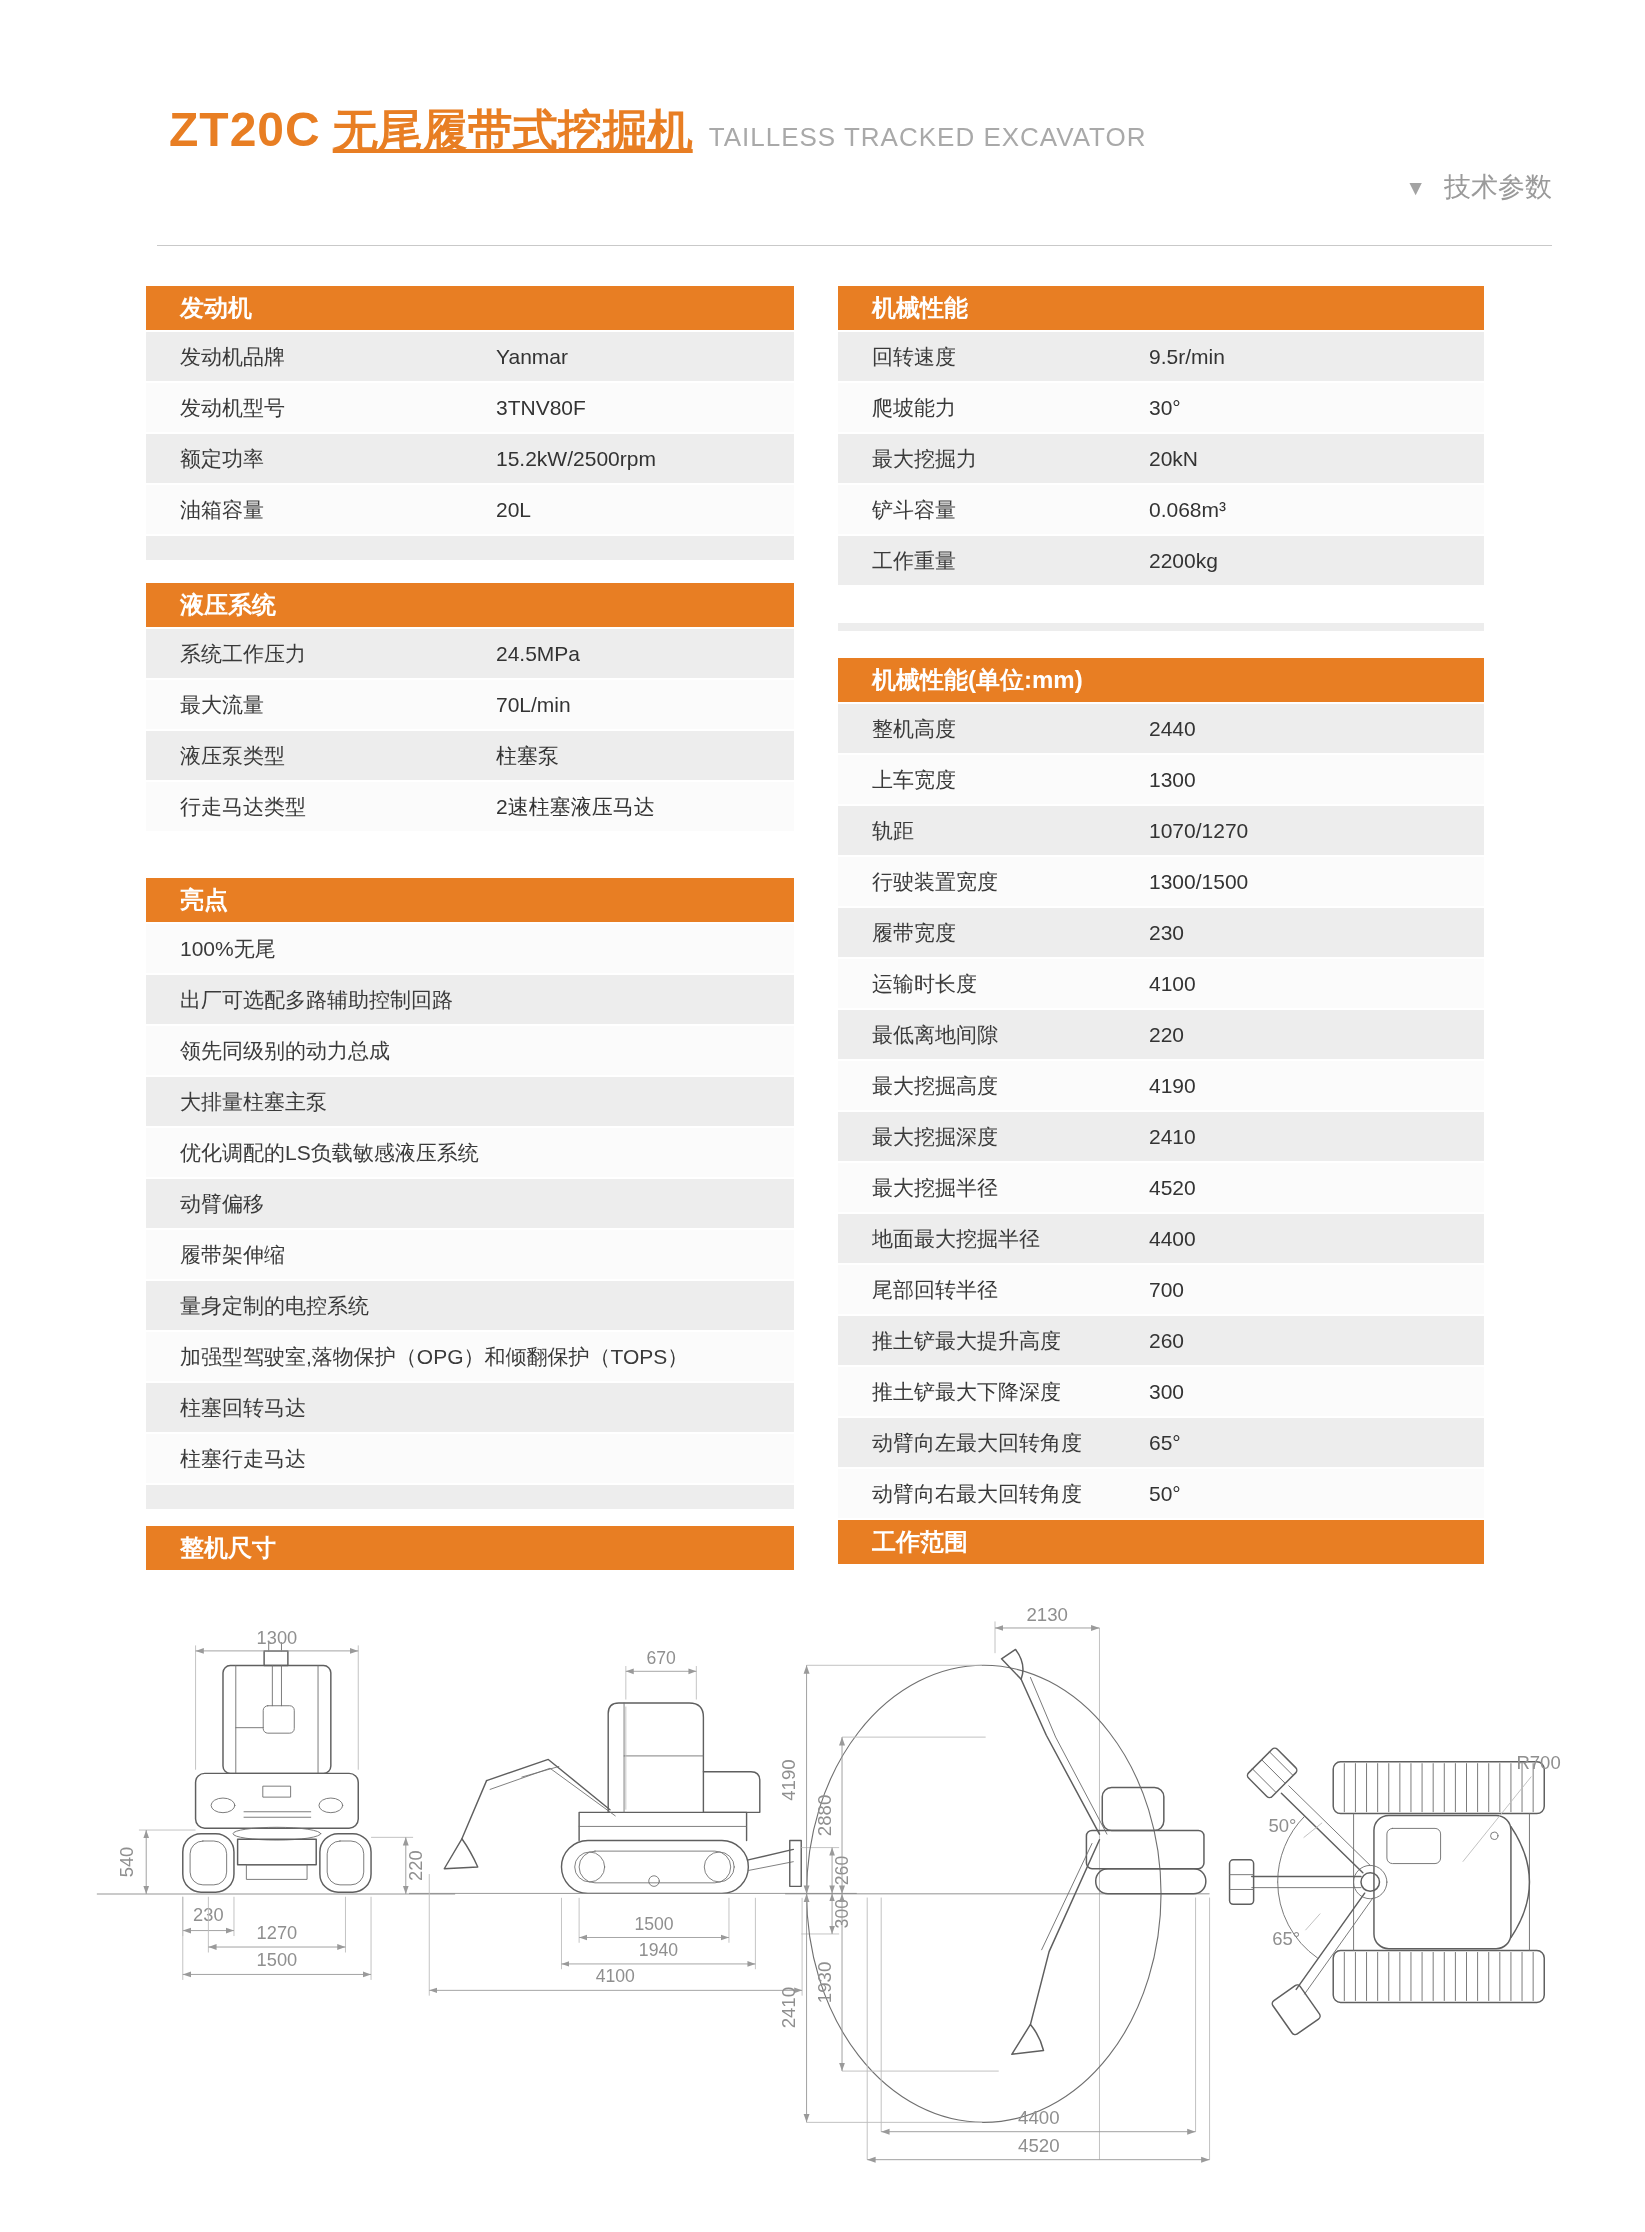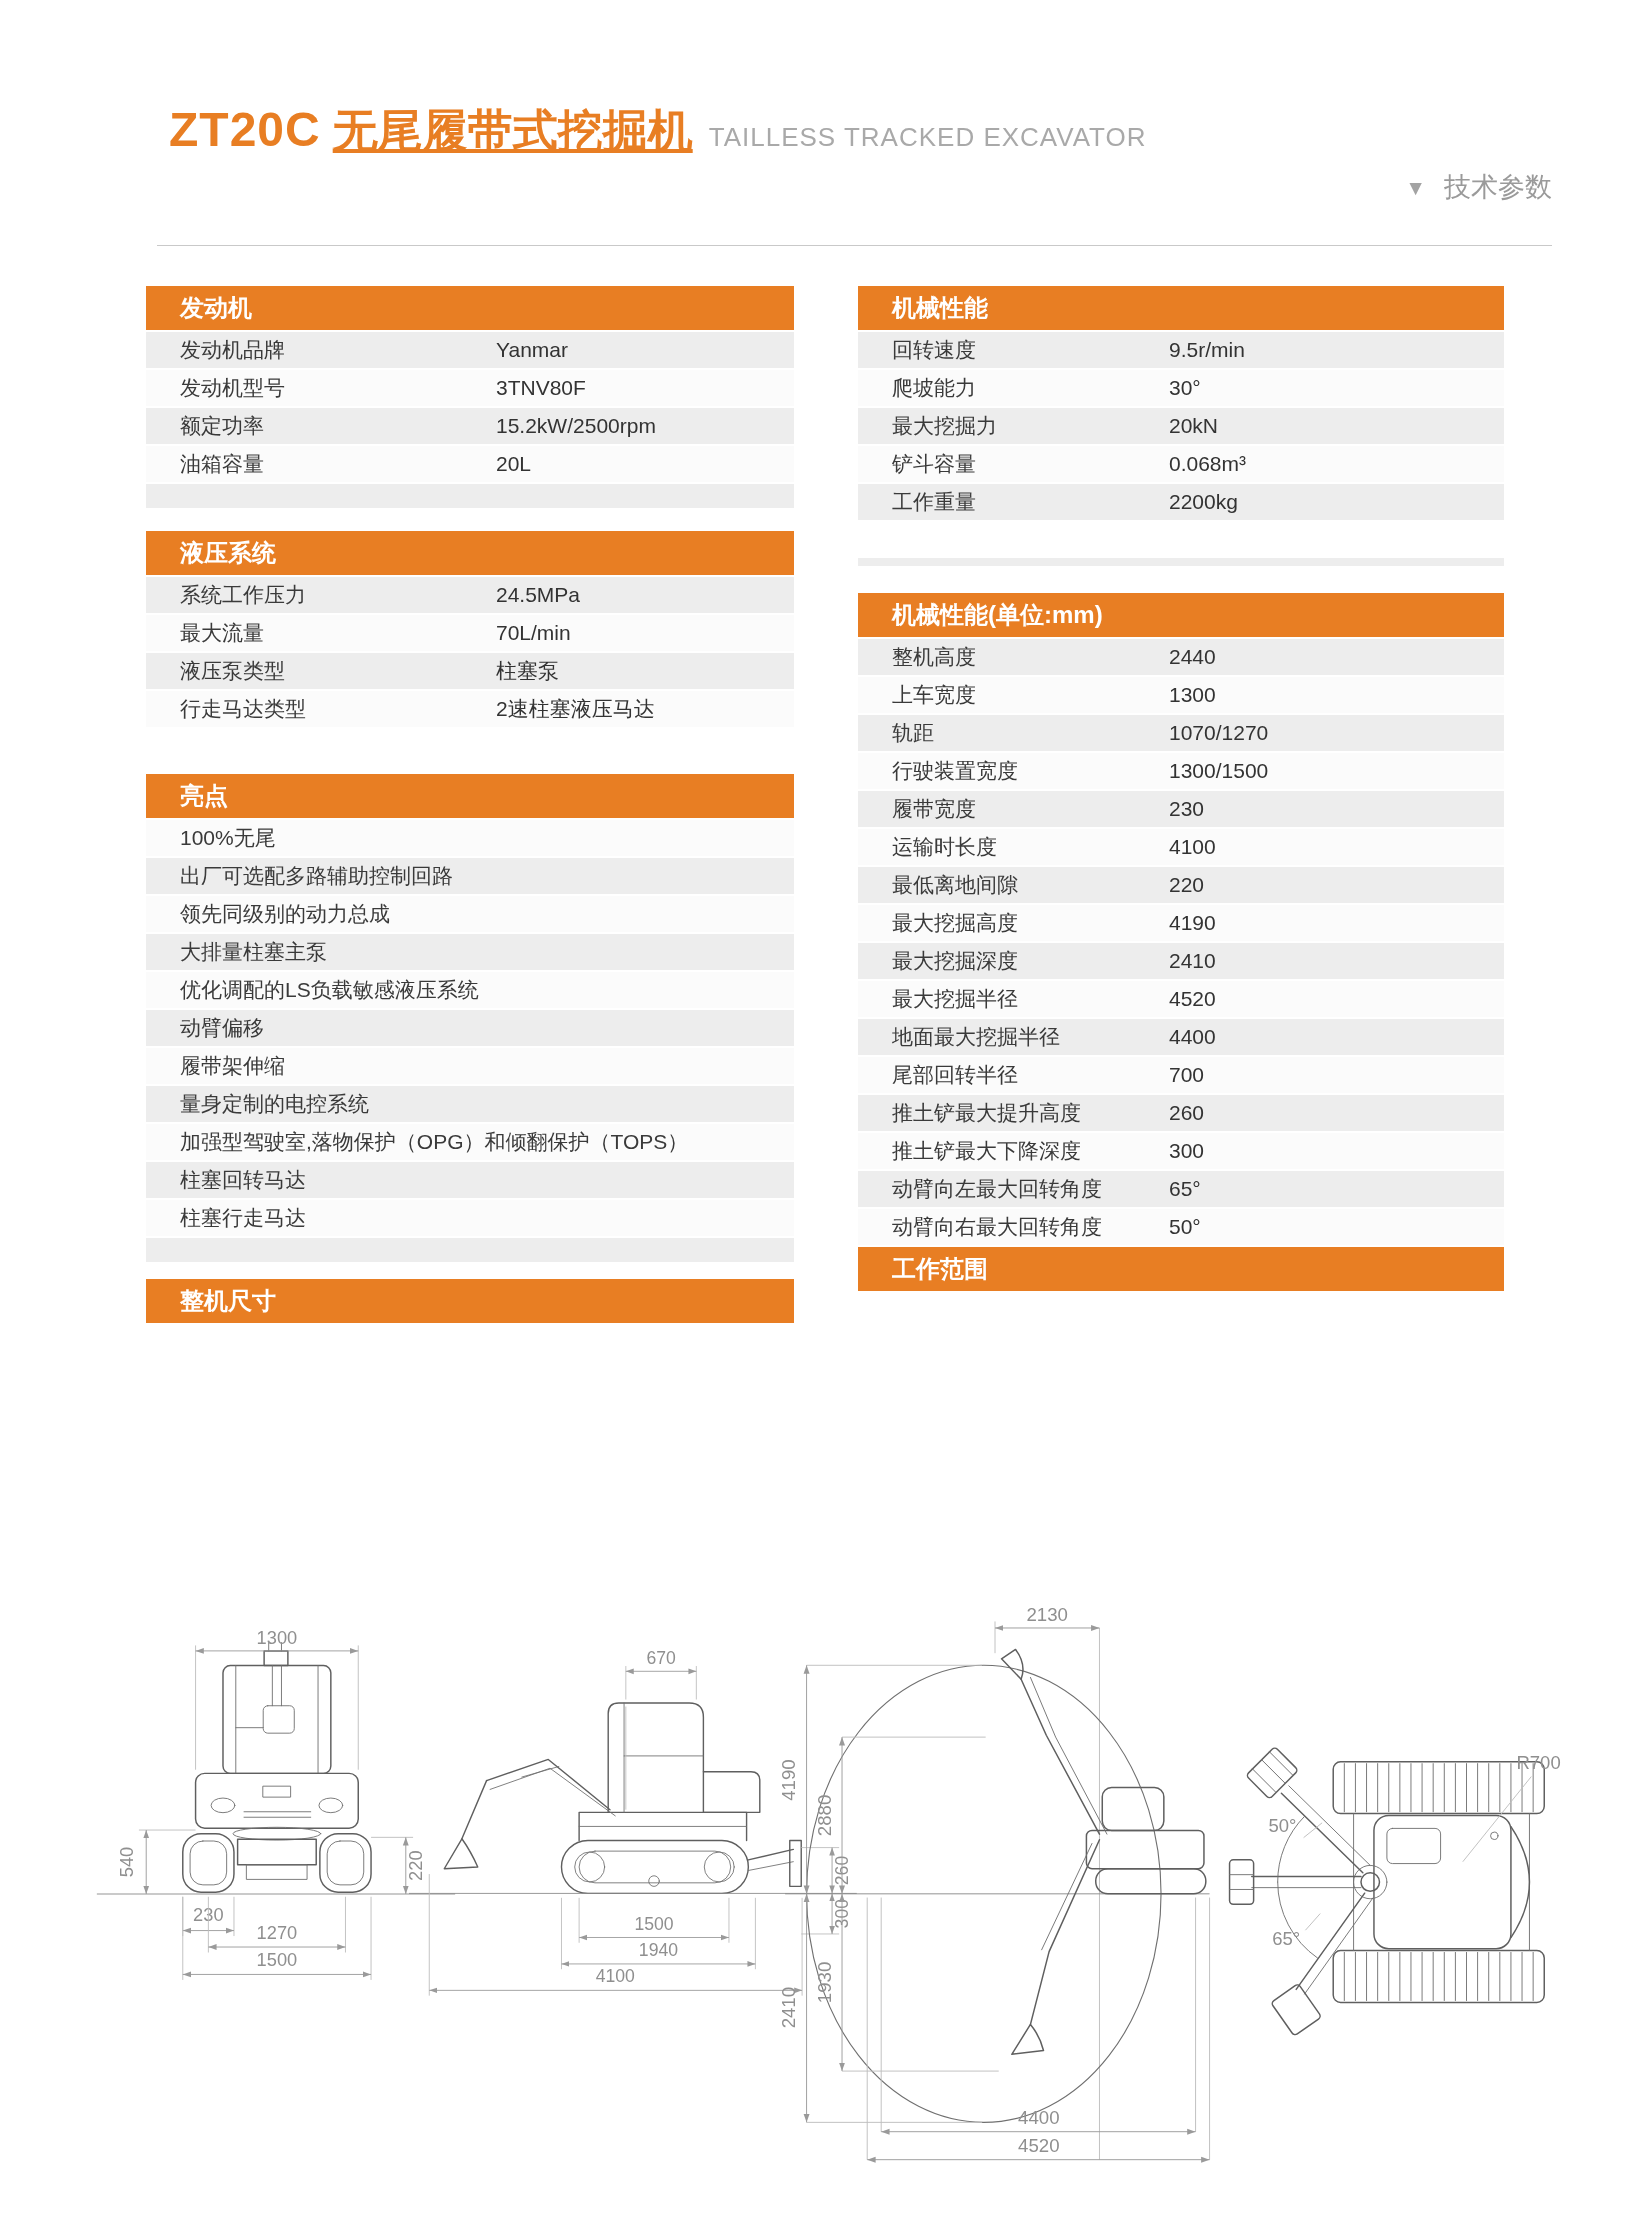--- a/index.html
+++ b/index.html
@@ -7,26 +7,26 @@
         font-family:"Liberation Sans","DejaVu Sans",sans-serif;overflow:hidden;}
   
   .title-row{position:absolute;left:169px;top:101px;display:flex;align-items:baseline;white-space:nowrap;}
   .model{font-size:48px;font-weight:bold;color:#E87E23;letter-spacing:1px;}
   .cn-title{font-size:45px;font-weight:bold;color:#E87E23;margin-left:12px;text-decoration:underline;}
   .en-title{font-size:26px;color:#a9a9a9;margin-left:16px;letter-spacing:1px;}
   .corner{position:absolute;top:169px;right:94px;display:flex;align-items:center;color:#9a9a9a;font-size:27px;}
   .corner .tri{font-size:21px;color:#a3a3a3;margin-right:18px;line-height:1;}
   .divider{position:absolute;top:245px;left:157px;right:94px;height:1px;background:#c9c9c9;}
   
-  .columns{position:absolute;top:286px;left:146px;display:flex;gap:64px;}
+  .columns{position:absolute;top:286px;left:146px;display:flex;gap:44px;}
   .col-left{width:648px;}
   .col-right{width:646px;}
   .bar{height:44px;background:#E87E23;color:#ffffff;font-size:24px;font-weight:bold;
        display:flex;align-items:center;padding-left:34px;box-sizing:border-box;}
-  .row{height:36px;margin-top:2px;display:flex;align-items:center;font-size:21px;color:#3a3a3a;}
+  .row{height:49px;margin-top:2px;display:flex;align-items:center;font-size:21px;color:#3a3a3a;}
   .lbl{flex:none;padding-left:34px;}
   .col-left .lbl{width:316px;}
   .col-right .lbl{width:277px;}
   .val{color:#333333;}
   .hl{padding-left:34px;}
   .z-g .row:nth-of-type(odd){background:#EDEDED;}
   .z-g .row:nth-of-type(even){background:#FBFBFB;}
   .z-w .row:nth-of-type(odd){background:#FBFBFB;}
   .z-w .row:nth-of-type(even){background:#EDEDED;}
   .spacer{height:24px;background:#EDEDED;margin-top:2px;}

